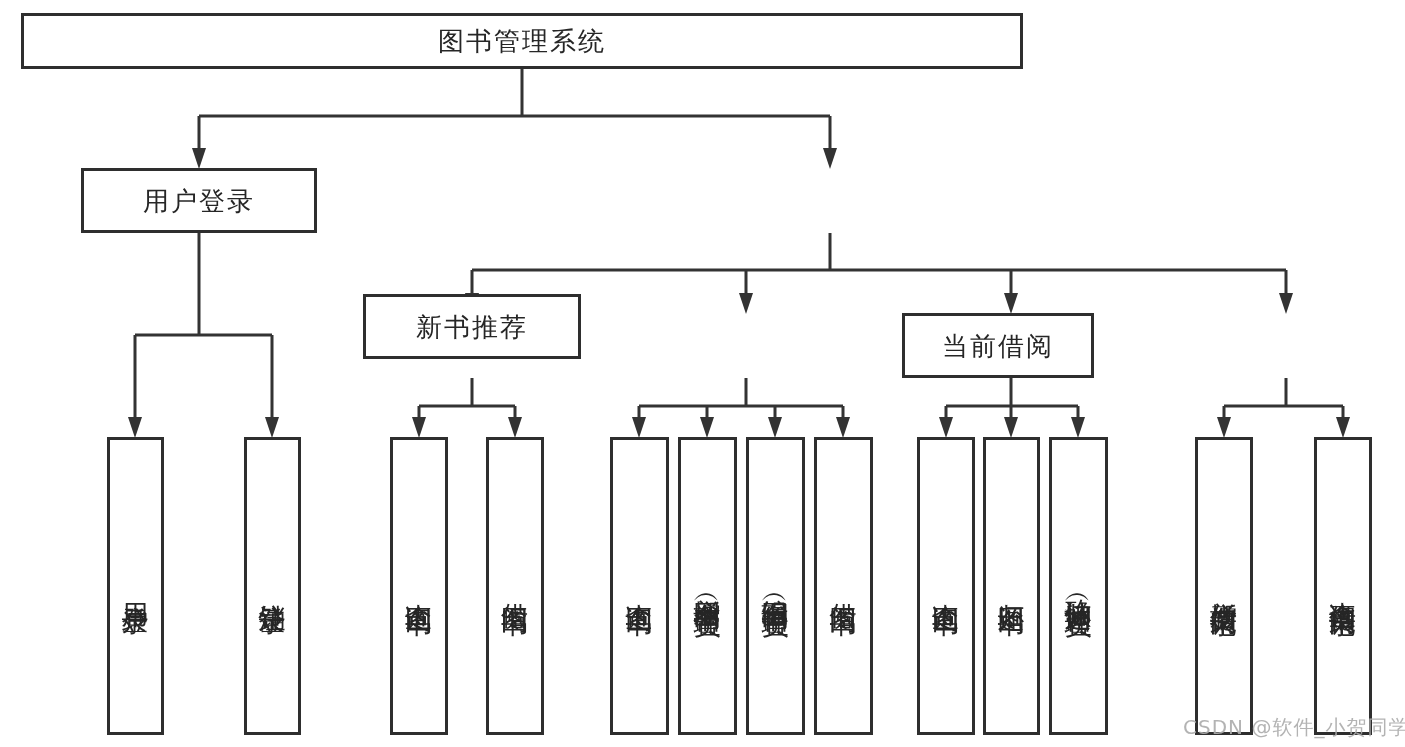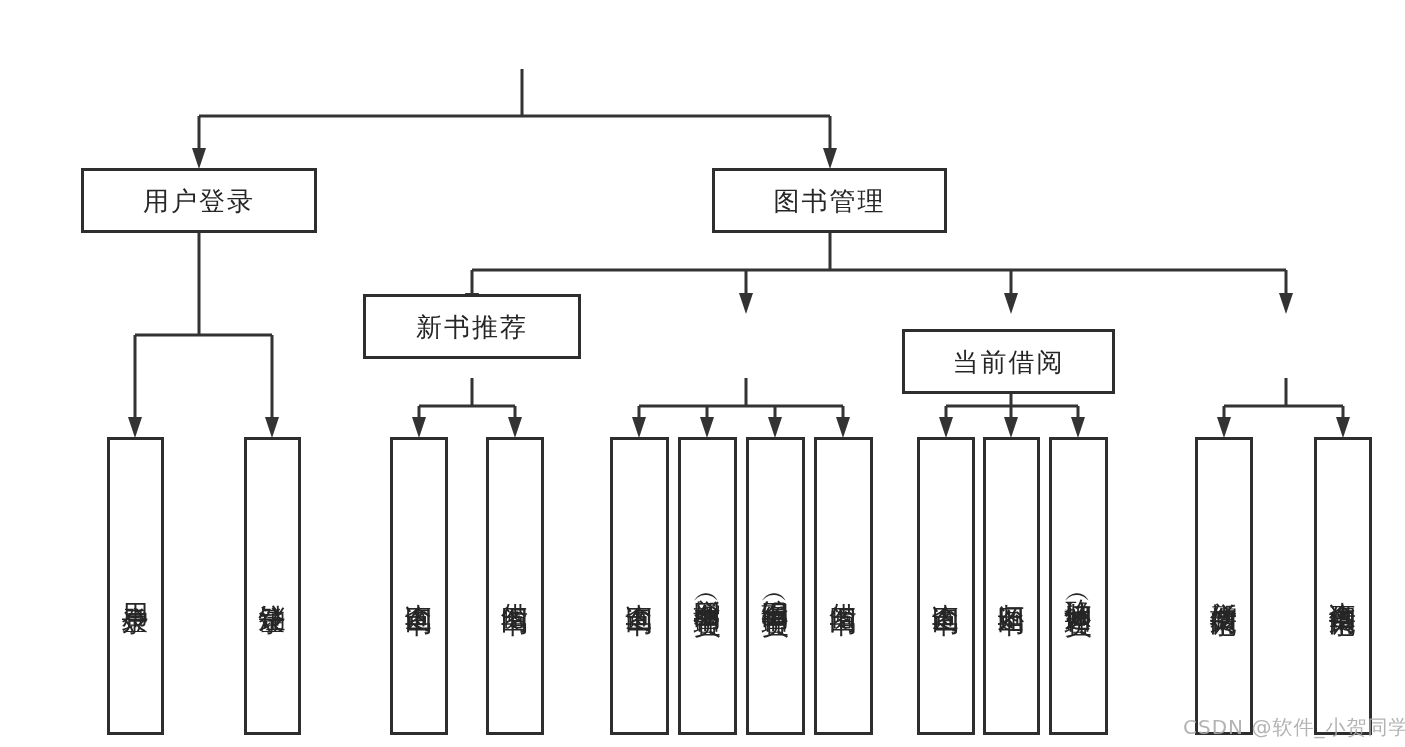--- a/index.html
+++ b/index.html
@@ -97,32 +97,32 @@
       <polygon points="768,417 782,417 775,438"></polygon>
       <polygon points="836,417 850,417 843,438"></polygon>
       <polygon points="939,417 953,417 946,438"></polygon>
       <polygon points="1004,417 1018,417 1011,438"></polygon>
       <polygon points="1071,417 1085,417 1078,438"></polygon>
       <polygon points="1217,417 1231,417 1224,438"></polygon>
       <polygon points="1336,417 1350,417 1343,438"></polygon>
     </g>
   </svg>
 
+  <div class="box h" style="left:21px;top:13px;width:1002px;height:56px">
+    <span class="lbl">图书管理系统</span>
+  </div>
 
   <div class="box h" style="left:81px;top:168px;width:236px;height:65px">
     <span class="lbl">用户登录</span>
-  </div>
-  <div class="box h" style="left:712px;top:168px;width:235px;height:65px">
-    <span class="lbl">图书管理</span>
   </div>
 
   <div class="box h" style="left:363px;top:294px;width:218px;height:65px">
     <span class="lbl">新书推荐</span>
   </div>
-  <div class="box h" style="left:902px;top:329px;width:213px;height:65px">
+  <div class="box h" style="left:902px;top:313px;width:192px;height:65px">
     <span class="lbl">当前借阅</span>
   </div>
 
   <div class="box v" style="left:107px;top:437px;width:57px;height:298px">
     <span class="lbl">用户登录</span>
   </div>
   <div class="box v" style="left:244px;top:437px;width:57px;height:298px">
     <span class="lbl">注销登录</span>
   </div>
 

